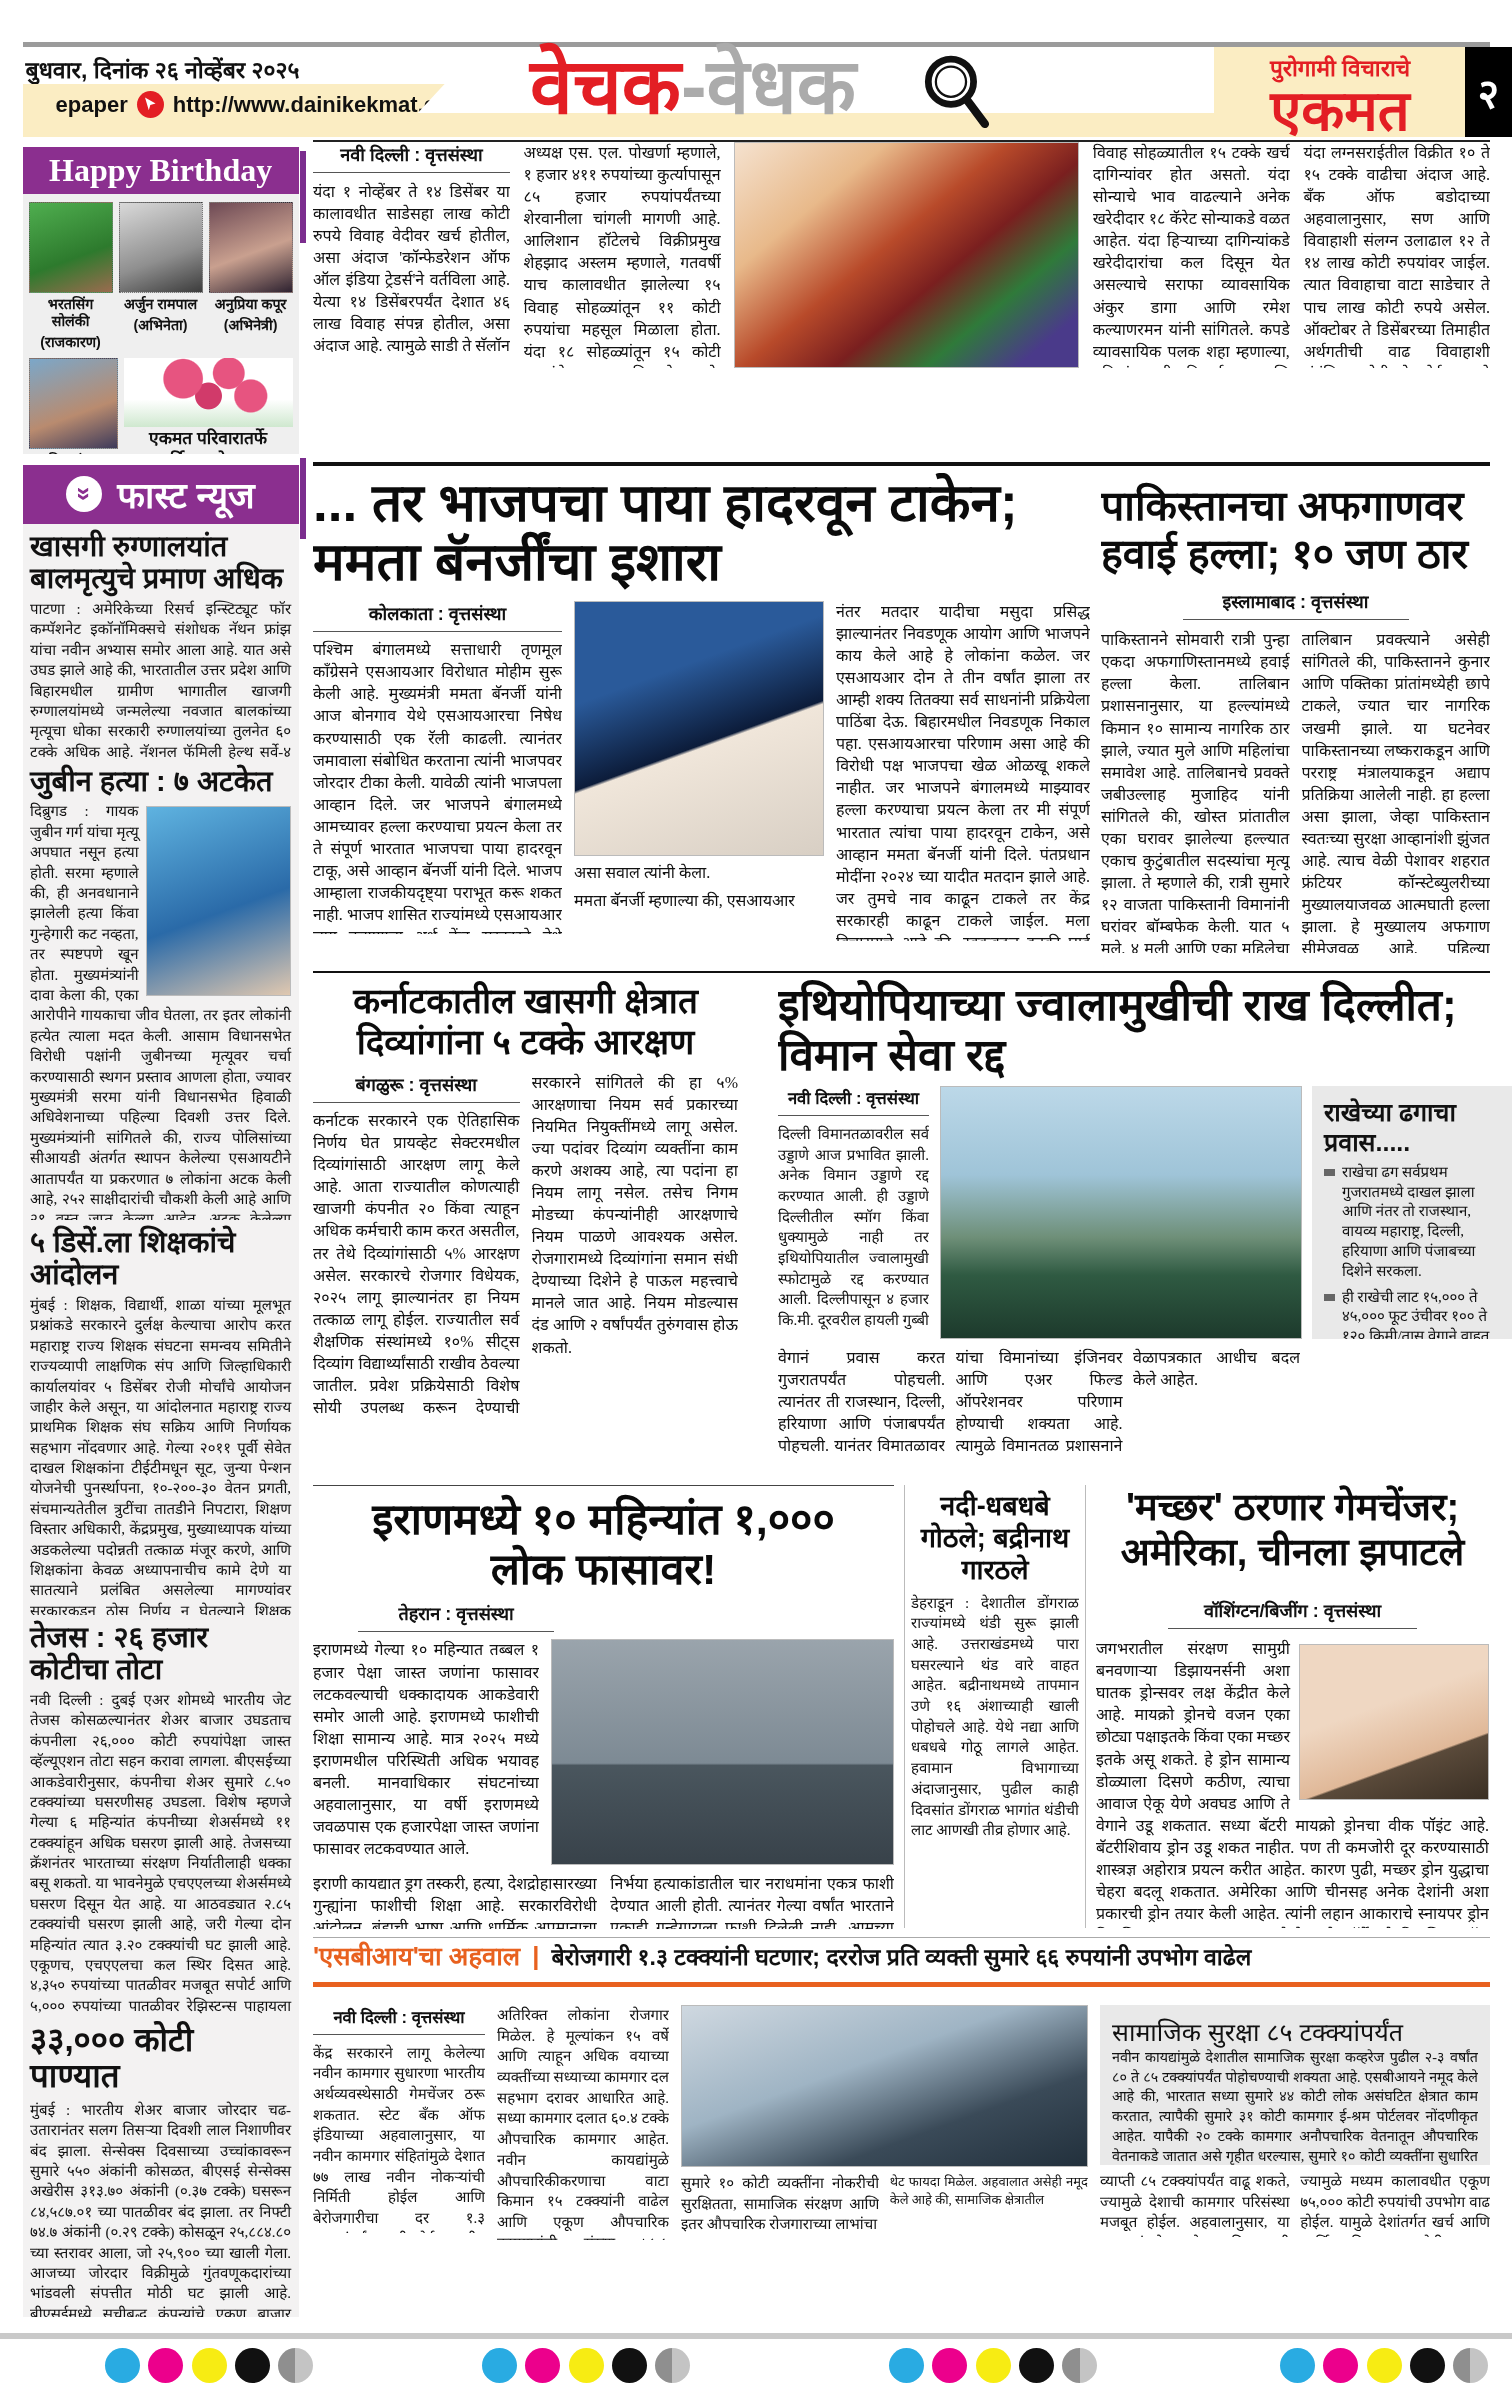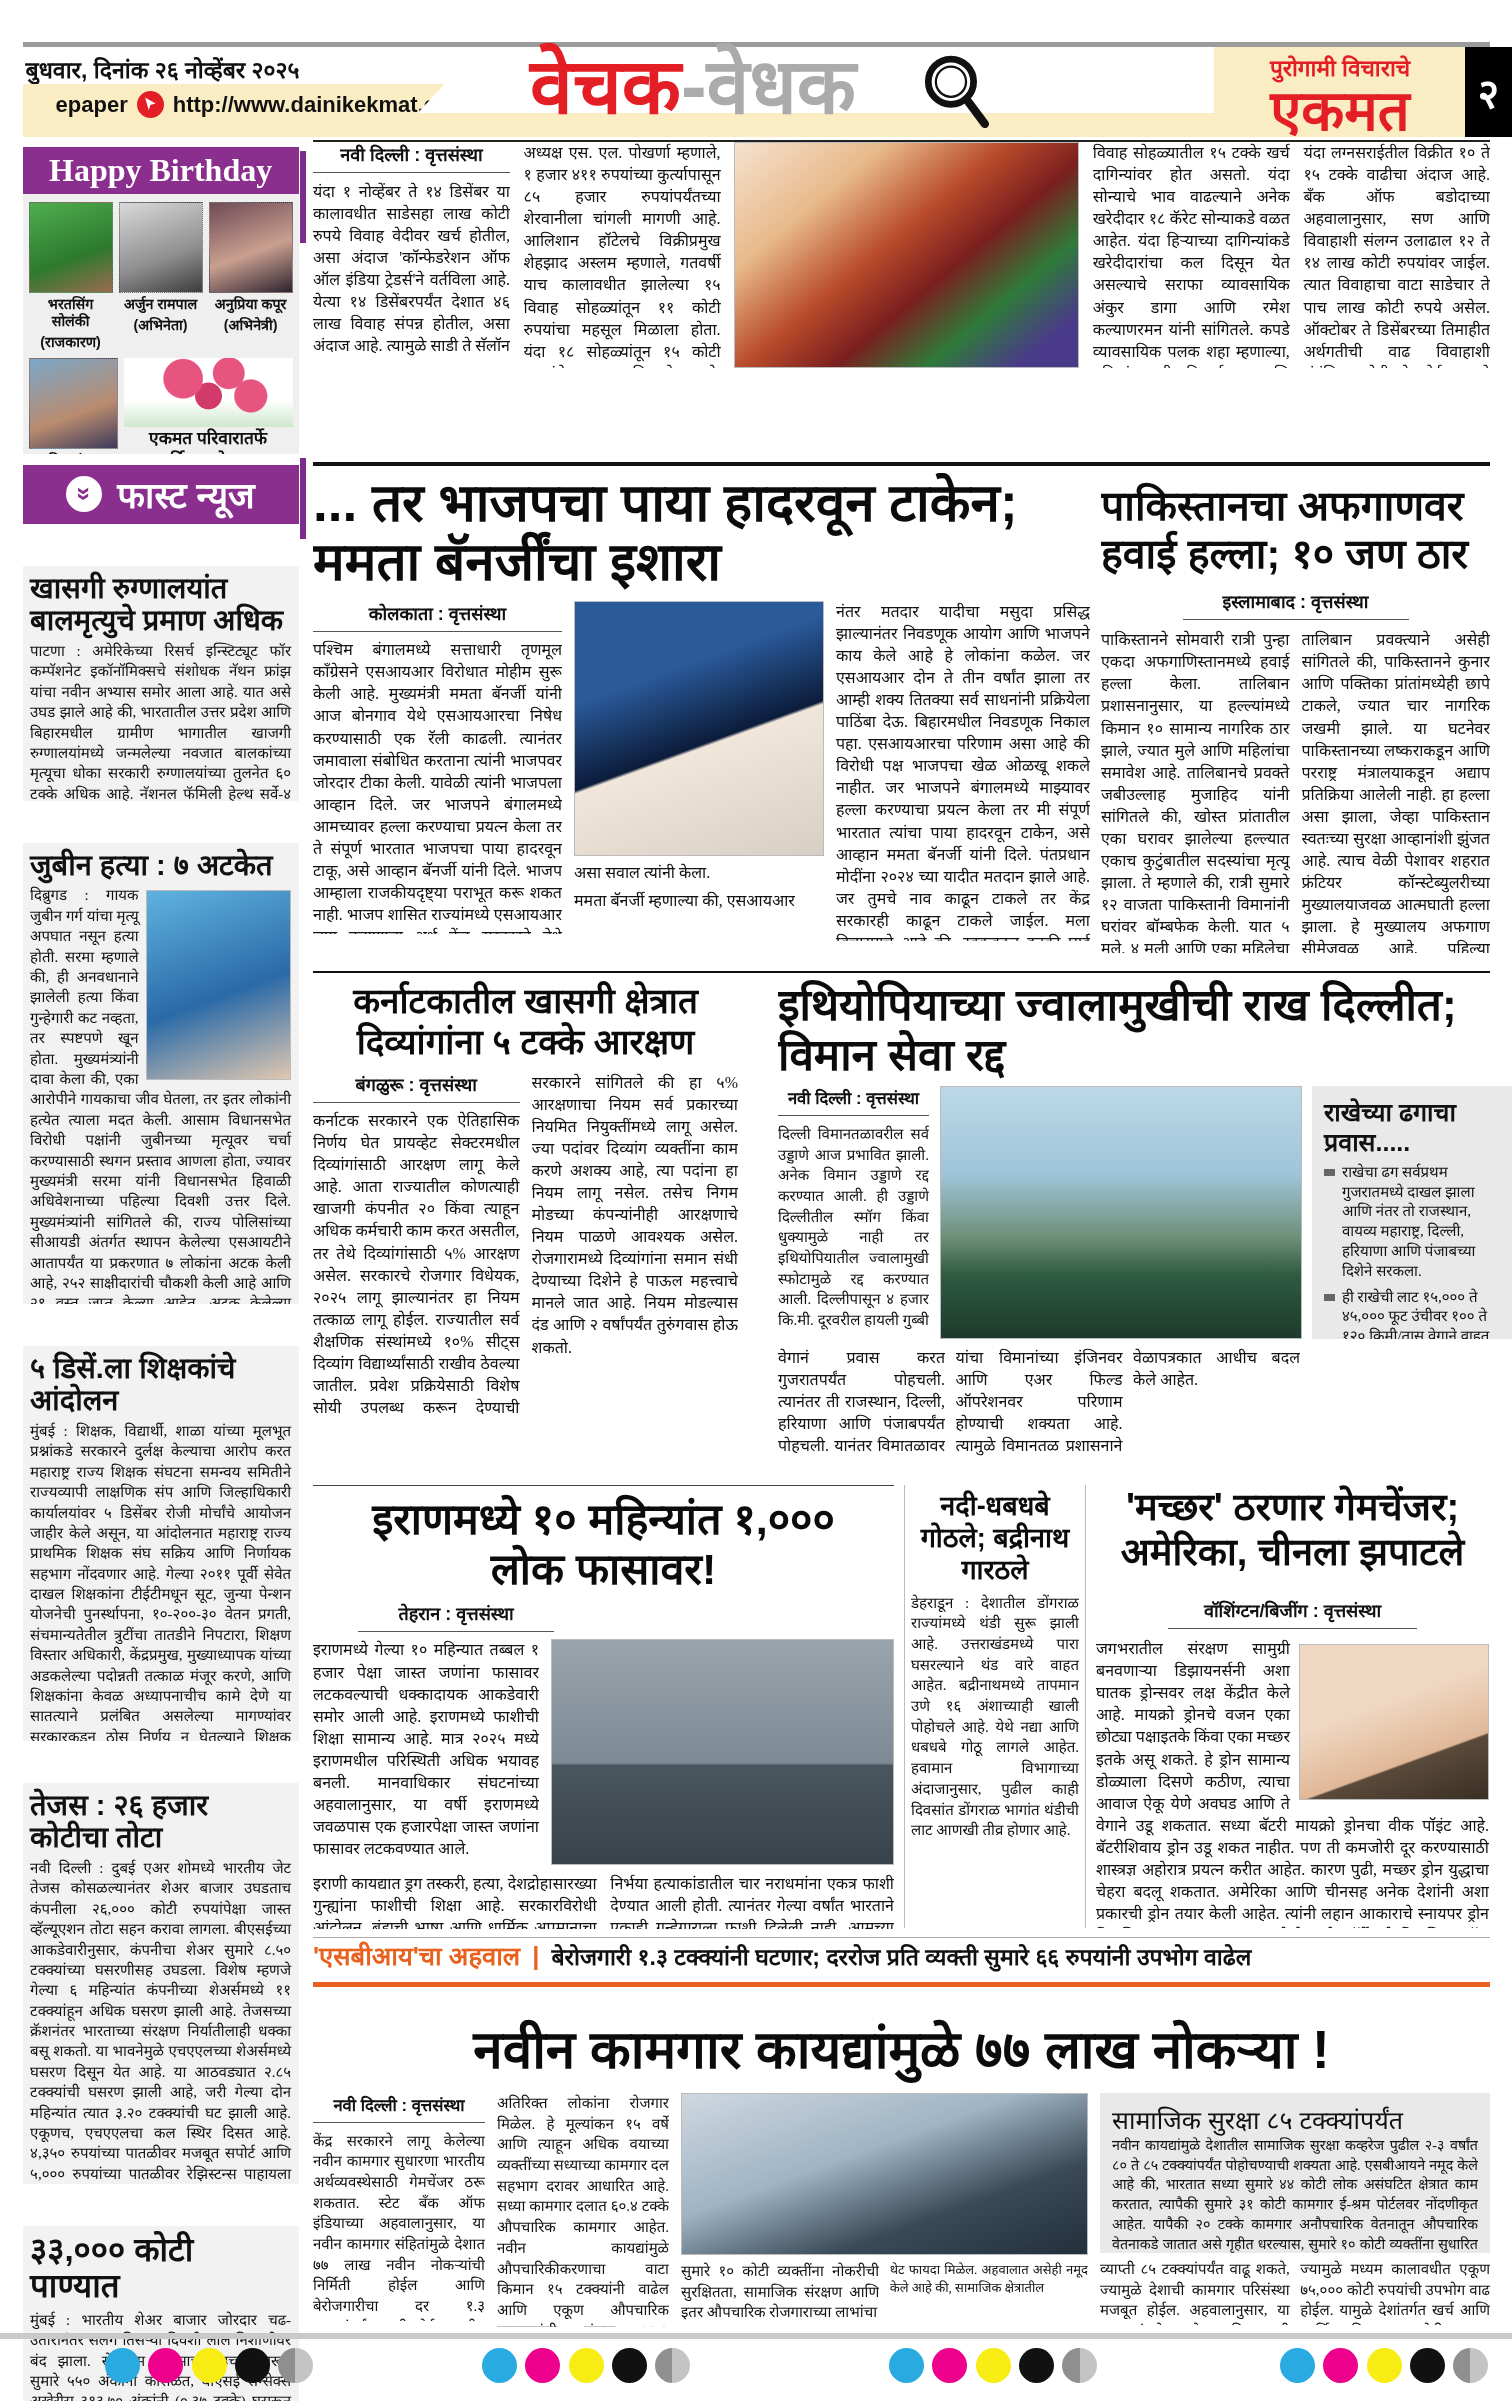--- a/index.html
+++ b/index.html
@@ -41,21 +41,21 @@
   .bd-cell{flex:1;text-align:center;}
   .bd-ph{height:89px;border:1.5px dotted #777;}
   .bd-name{font-family:"Liberation Sans",sans-serif;font-weight:bold;font-size:14.3px;line-height:1.2;margin-top:3.8px;}
   .bday-row2{display:flex;gap:6px;padding:6px;}
   .wish{font-family:"Liberation Sans",sans-serif;font-weight:bold;font-size:17.3px;text-align:center;line-height:1.3;}
   .fn-banner{margin-top:10.5px;background:#8B2F8F;color:#fff;height:59px;display:flex;align-items:center;
              justify-content:center;gap:15px;font-family:"Liberation Sans",sans-serif;font-weight:800;font-size:36px;}
   .fn-ico{width:36px;height:36px;background:#fff;border-radius:50%;color:#8B2F8F;display:flex;
           align-items:center;justify-content:center;}
   .fn-ico span{display:block;transform:rotate(90deg);font-size:25.6px;font-weight:800;line-height:1;}
-  .fn-item{background:#F3F2F2;padding:6px 7.5px;box-sizing:border-box;overflow:hidden;margin-top:42px;}
+  .fn-item{background:#F3F2F2;padding:6px 7.5px;box-sizing:border-box;overflow:hidden;}
   .fn-h{font-family:"Liberation Sans",sans-serif;font-weight:800;font-size:29px;line-height:1.12;margin-bottom:4.5px;}
   .fn-b{font-size:15px;line-height:1.36;text-align:justify;}
   .jubin-ph{float:right;width:143px;height:188px;margin:4.5px 0 6px 7.5px;}
   
   .rule{position:absolute;background:#111;}
   
   .wedding{position:absolute;left:313px;top:140px;width:1177px;height:319px;border-top:2.3px solid #222;overflow:hidden;}
   .w-head{font-size:47px;text-align:center;padding:12px 0 9px 0;}
   .w-row{display:flex;gap:13.6px;height:226px;}
   
@@ -319,21 +319,20 @@
   <div class="sbi">
     <div class="sbi-row">
       <span class="sbi-label">'एसबीआय'चा अहवाल</span>
       <span class="sbi-sep">|</span>
       <span class="sbi-text">बेरोजगारी १.३ टक्क्यांनी घटणार; दररोज प्रति व्यक्ती सुमारे ६६ रुपयांनी उपभोग वाढेल</span>
     </div>
     <div class="sbi-rule"></div>
   </div>
 
   <div class="lab">
-    <div class="l-head hl">नवीन कामगार कायद्यांमुळे ७७ लाख नोकऱ्या !</div>
     <div class="l-row">
       <div style="flex:0 0 172px;">
         <div class="byline" style="font-size:16.6px;">नवी दिल्ली : वृत्तसंस्था</div>
         <div class="bodytxt" style="font-size:15px;height:190px;">केंद्र सरकारने लागू केलेल्या नवीन कामगार सुधारणा भारतीय अर्थव्यवस्थेसाठी गेमचेंजर ठरू शकतात. स्टेट बँक ऑफ इंडियाच्या अहवालानुसार, या नवीन कामगार संहितांमुळे देशात ७७ लाख नवीन नोकऱ्यांची निर्मिती होईल आणि बेरोजगारीचा दर १.३ टक्क्यांपर्यंत कमी होईल. नवीन कायद्यांच्या अंमलबजावणीनंतर मध्यम कालावधीत बेरोजगारी १.३ टक्क्यांनी कमी होईल, ज्यामुळे ७७ लाख</div>
       </div>
       <div class="bodytxt" style="flex:0 0 172px;font-size:15px;">अतिरिक्त लोकांना रोजगार मिळेल. हे मूल्यांकन १५ वर्षे आणि त्याहून अधिक वयाच्या व्यक्तींच्या सध्याच्या कामगार दल सहभाग दरावर आधारित आहे. सध्या कामगार दलात ६०.४ टक्के औपचारिक कामगार आहेत. नवीन कायद्यांमुळे औपचारिकीकरणाचा वाटा किमान १५ टक्क्यांनी वाढेल आणि एकूण औपचारिक कामगारांची संख्या ७५.५ टक्क्यांवर पोहोचेल. सध्या देशातील ४४ कोटी लोक असंघटित क्षेत्रात काम करतात. यापैकी २० टक्के कामगार अनौपचारिक पगारावरून औपचारिक पगाराकडे वळल्यास</div>
       <div style="flex:0 0 407px;">
         <div class="ph" style="height:160px;background:linear-gradient(160deg,#cfd8e0 0%,#9fb4c4 40%,#3a4a58 70%,#22303c);"></div>
         <div class="mini-row">
           <div class="bodytxt" style="flex:1;font-size:15px;">सुमारे १० कोटी व्यक्तींना नोकरीची सुरक्षितता, सामाजिक संरक्षण आणि इतर औपचारिक रोजगाराच्या लाभांचा</div>

